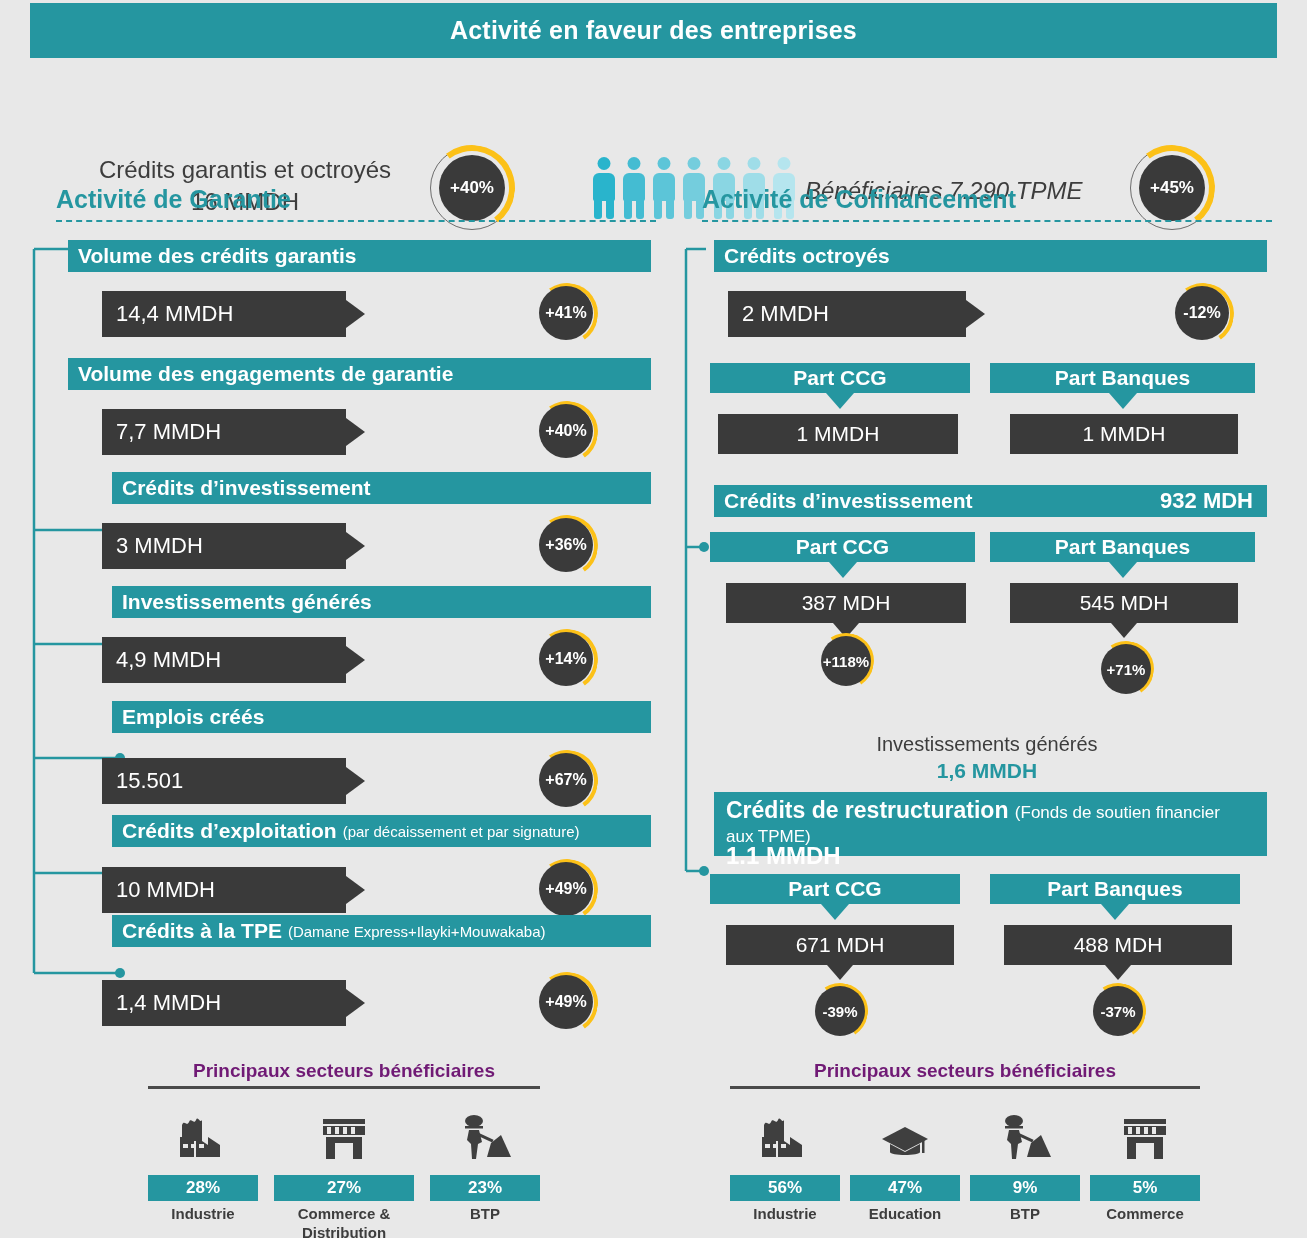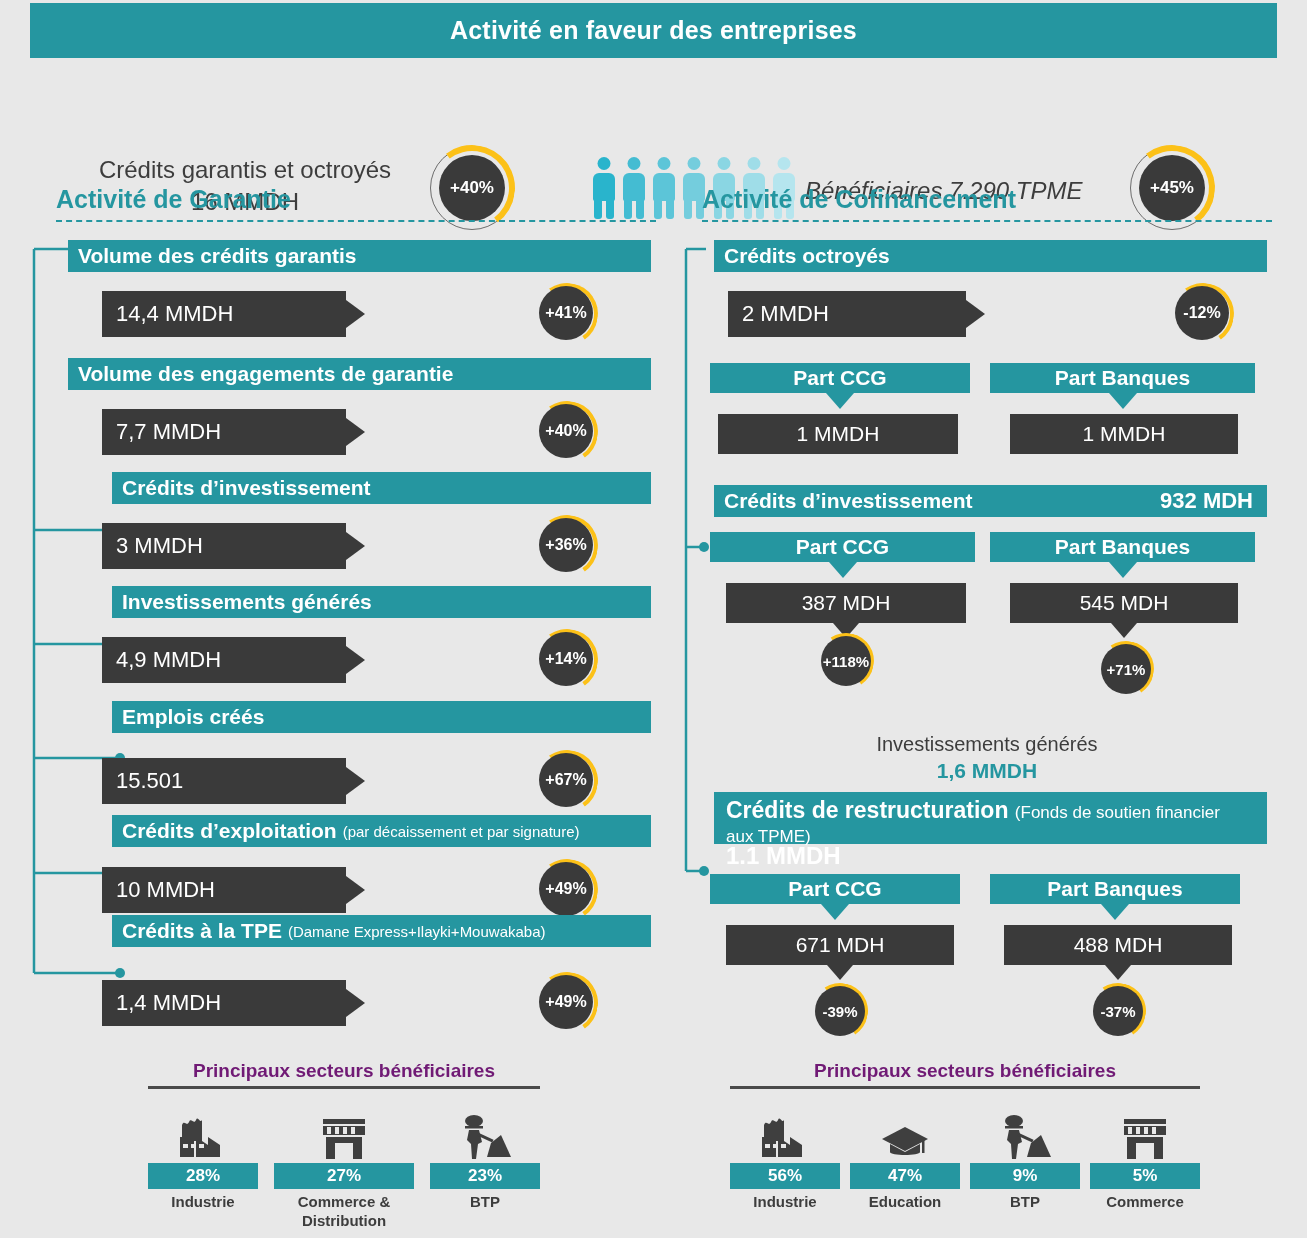--- a/index.html
+++ b/index.html
@@ -167,21 +167,21 @@
   .sectors { position: absolute; }
   .sectors .head {
     text-align: center; font-size: 19px; color: #701a75; font-weight: 600;
   }
   .sectors .rule { border-top: 3px solid #4a4a4a; margin-top: 4px; }
   .sectors .items { display: flex; justify-content: space-between; margin-top: 14px; }
   .sector { text-align: center; }
   .sector .ic { height: 58px; display: flex; align-items: flex-end; justify-content: center; }
   .sector .pct {
     background: #2596a0; color: #fff; font-size: 17px; font-weight: bold;
-    padding: 3px 0; margin-top: 2px;
+    padding: 3px 0; margin-top: 14px;
   }
   .sector .nm { font-size: 15px; color: #3d3d3d; margin-top: 4px; line-height: 1.25; font-weight: 600;}
 </style>
 </head>
 <body>
 
 <div class="page-title-bar">
   <span>Activité en faveur des entreprises</span>
 </div>
 
@@ -463,21 +463,21 @@
       <span class="notch2"></span>
   </div>
   <div class="small-badge" style="left:396px;top:456px">
     <div class="arc3"></div>
       <div class="core3">+71%</div>
   </div>
 
   <div class="gen-caption" style="position:absolute;left:60px;top:548px;width:450px">Investissements générés</div>
   <div class="gen-value" style="position:absolute;left:60px;top:574px;width:450px">1,6 MMDH</div>
 
-  <div style="position:absolute;left:12px;top:607px;width:553px;height:52px;display:block;padding:6px 17px 0 12px;background:#2596a0;color:#fff;">
+  <div style="position:absolute;left:12px;top:607px;width:553px;height:64px;display:block;padding:6px 17px 0 12px;background:#2596a0;color:#fff;">
     <div style="font-size:23px;font-weight:600;line-height:1.05;">
       <span>Crédits de restructuration</span>
       <span style="font-size:17px;font-weight:500">(Fonds de soutien financier aux TPME)</span>
     </div>
     <div style="text-align:left;font-size:24px;font-weight:600;margin-top:-4px">1.1 MMDH</div>
   </div>
 
   <div style="position:absolute;left:8px;top:689px;width:250px" class="part-bar">
     <span>Part CCG</span>
       <span class="notch"></span>

